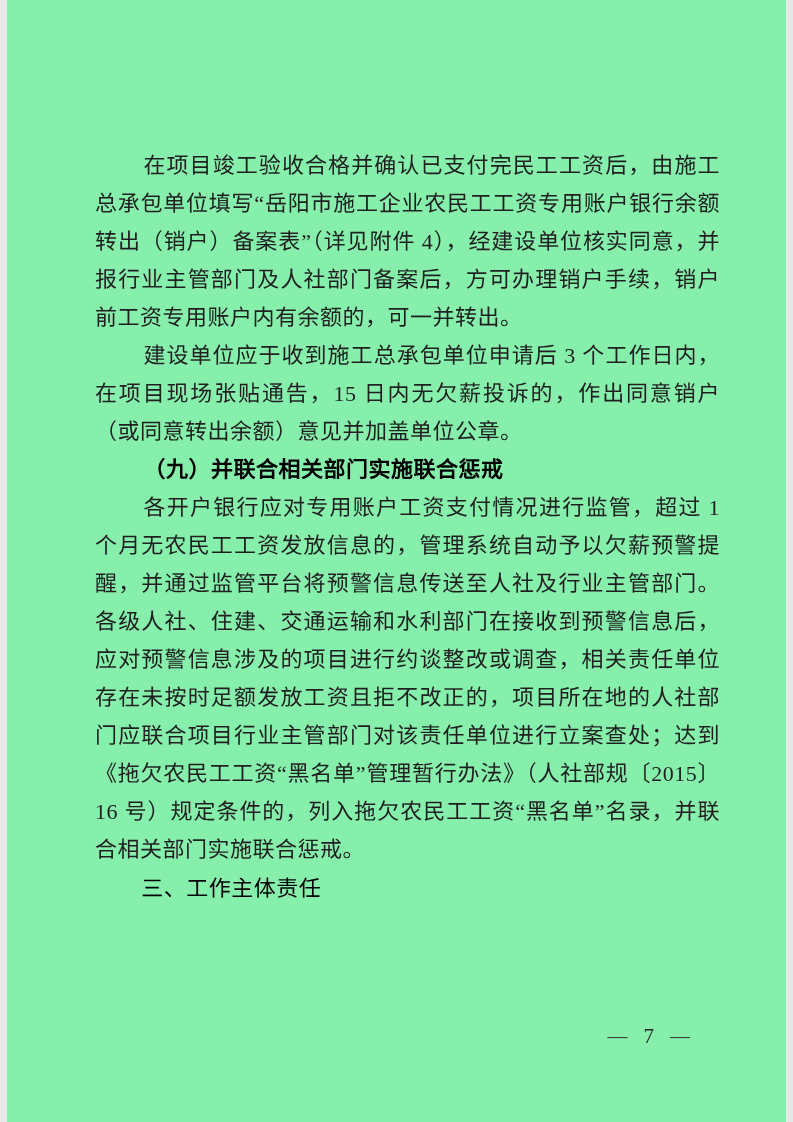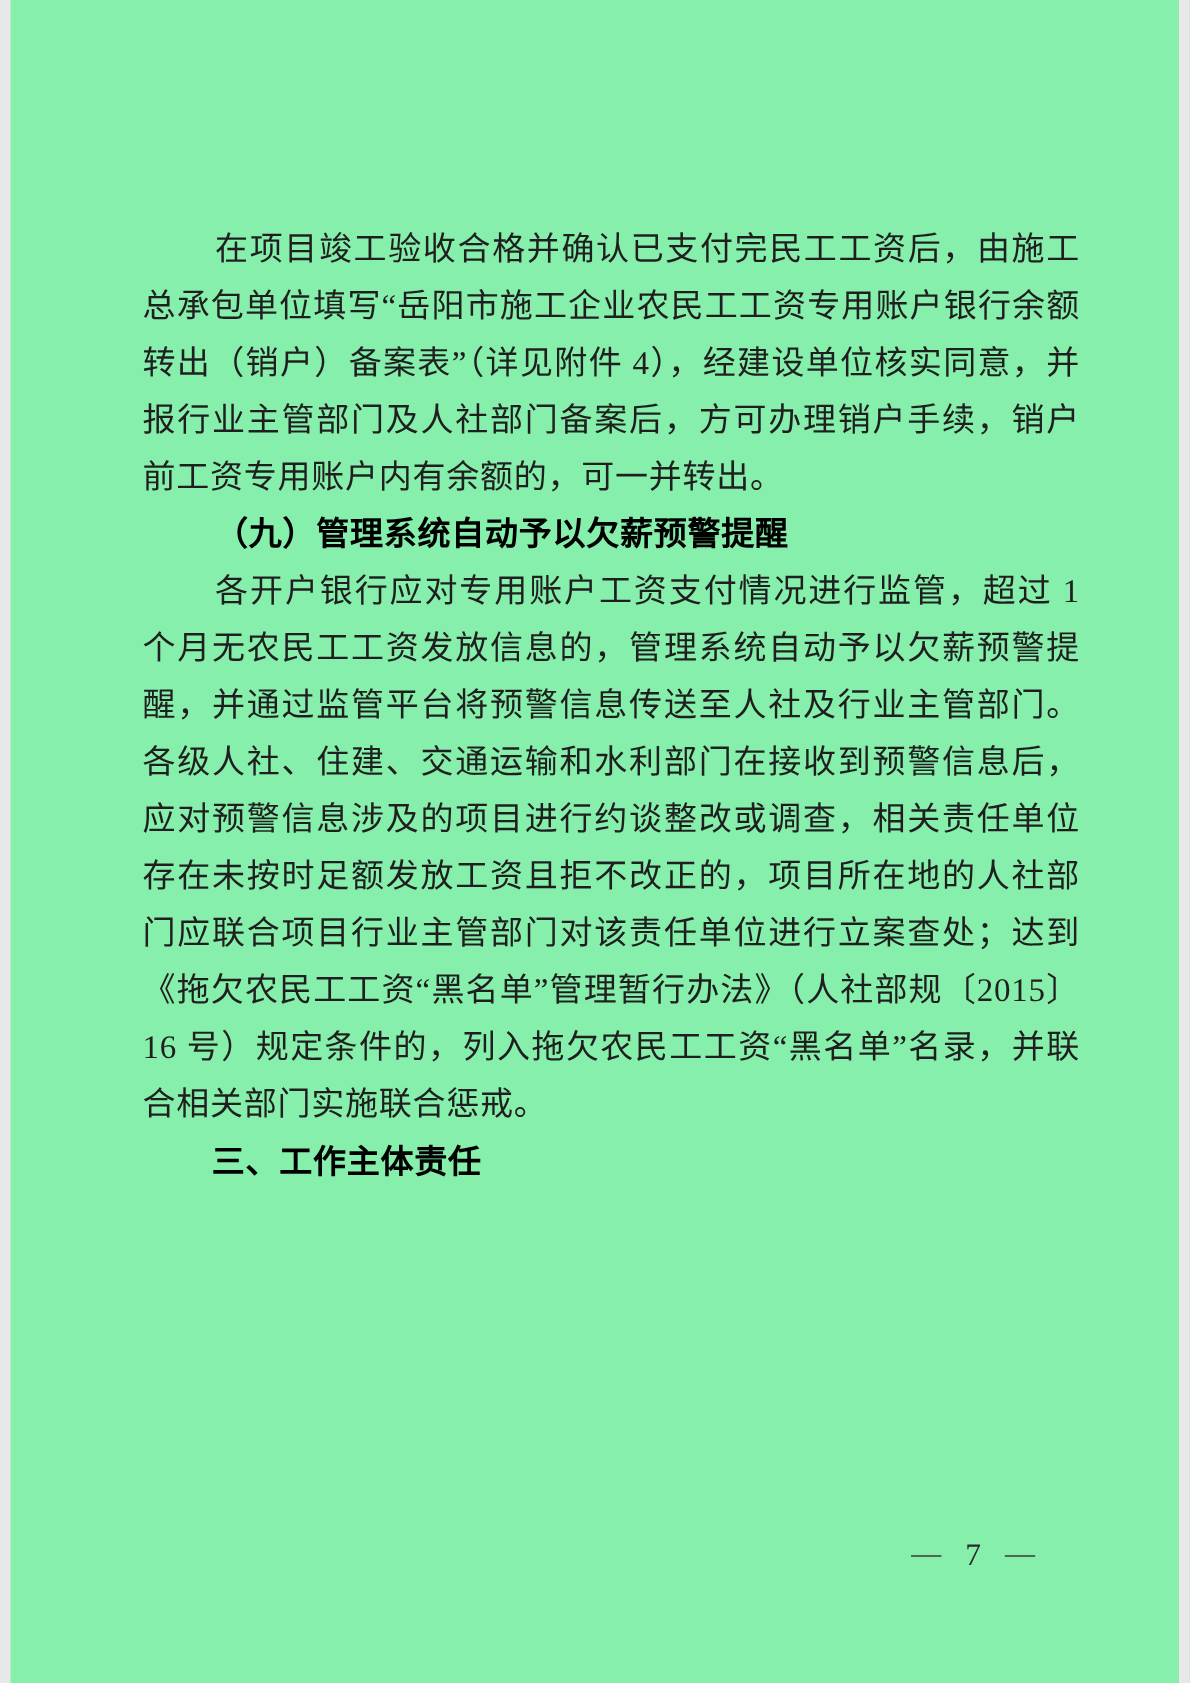--- a/index.html
+++ b/index.html
@@ -42,21 +42,21 @@
     font-weight: bold;
     color: #000000;
     text-indent: 2.2em;
     letter-spacing: 0.5px;
   }
   .heading-hei {
     margin: 0;
     font-family: "Liberation Sans", "DejaVu Sans", sans-serif;
     font-size: 22px;
     line-height: 40px;
-    font-weight: bold;
+    font-weight: normal;
     color: #000000;
     text-indent: 2.1em;
     letter-spacing: 0.5px;
   }
   .footer {
     position: absolute;
     top: 1024px;
     right: 96px;
     display: flex;
     align-items: center;
@@ -75,22 +75,23 @@
 </style>
 </head>
 <body>
 
 <div class="page">
 
   <div class="text-block">
 
     <p class="para">在项目竣工验收合格并确认已支付完民工工资后，由施工总承包单位填写“岳阳市施工企业农民工工资专用账户银行余额转出（销户）备案表”（详见附件 4），经建设单位核实同意，并报行业主管部门及人社部门备案后，方可办理销户手续，销户前工资专用账户内有余额的，可一并转出。</p>
 
+    <p class="para">建设单位应于收到施工总承包单位申请后 3 个工作日内，在项目现场张贴通告，15 日内无欠薪投诉的，作出同意销户（或同意转出余额）意见并加盖单位公章。</p>
 
-    <h3 class="heading-kai">（九）管理系统自动予以欠薪预警提醒</h3>
+    <h3 class="heading-kai">（九）并联合相关部门实施联合惩戒</h3>
 
     <p class="para">各开户银行应对专用账户工资支付情况进行监管，超过 1 个月无农民工工资发放信息的，管理系统自动予以欠薪预警提醒，并通过监管平台将预警信息传送至人社及行业主管部门。各级人社、住建、交通运输和水利部门在接收到预警信息后，应对预警信息涉及的项目进行约谈整改或调查，相关责任单位存在未按时足额发放工资且拒不改正的，项目所在地的人社部门应联合项目行业主管部门对该责任单位进行立案查处；达到《拖欠农民工工资“黑名单”管理暂行办法》（人社部规〔2015〕16 号）规定条件的，列入拖欠农民工工资“黑名单”名录，并联合相关部门实施联合惩戒。</p>
 
     <h2 class="heading-hei">三、工作主体责任</h2>
 
 
   </div>
 
   <div class="footer">
     <span class="dash">—</span>

